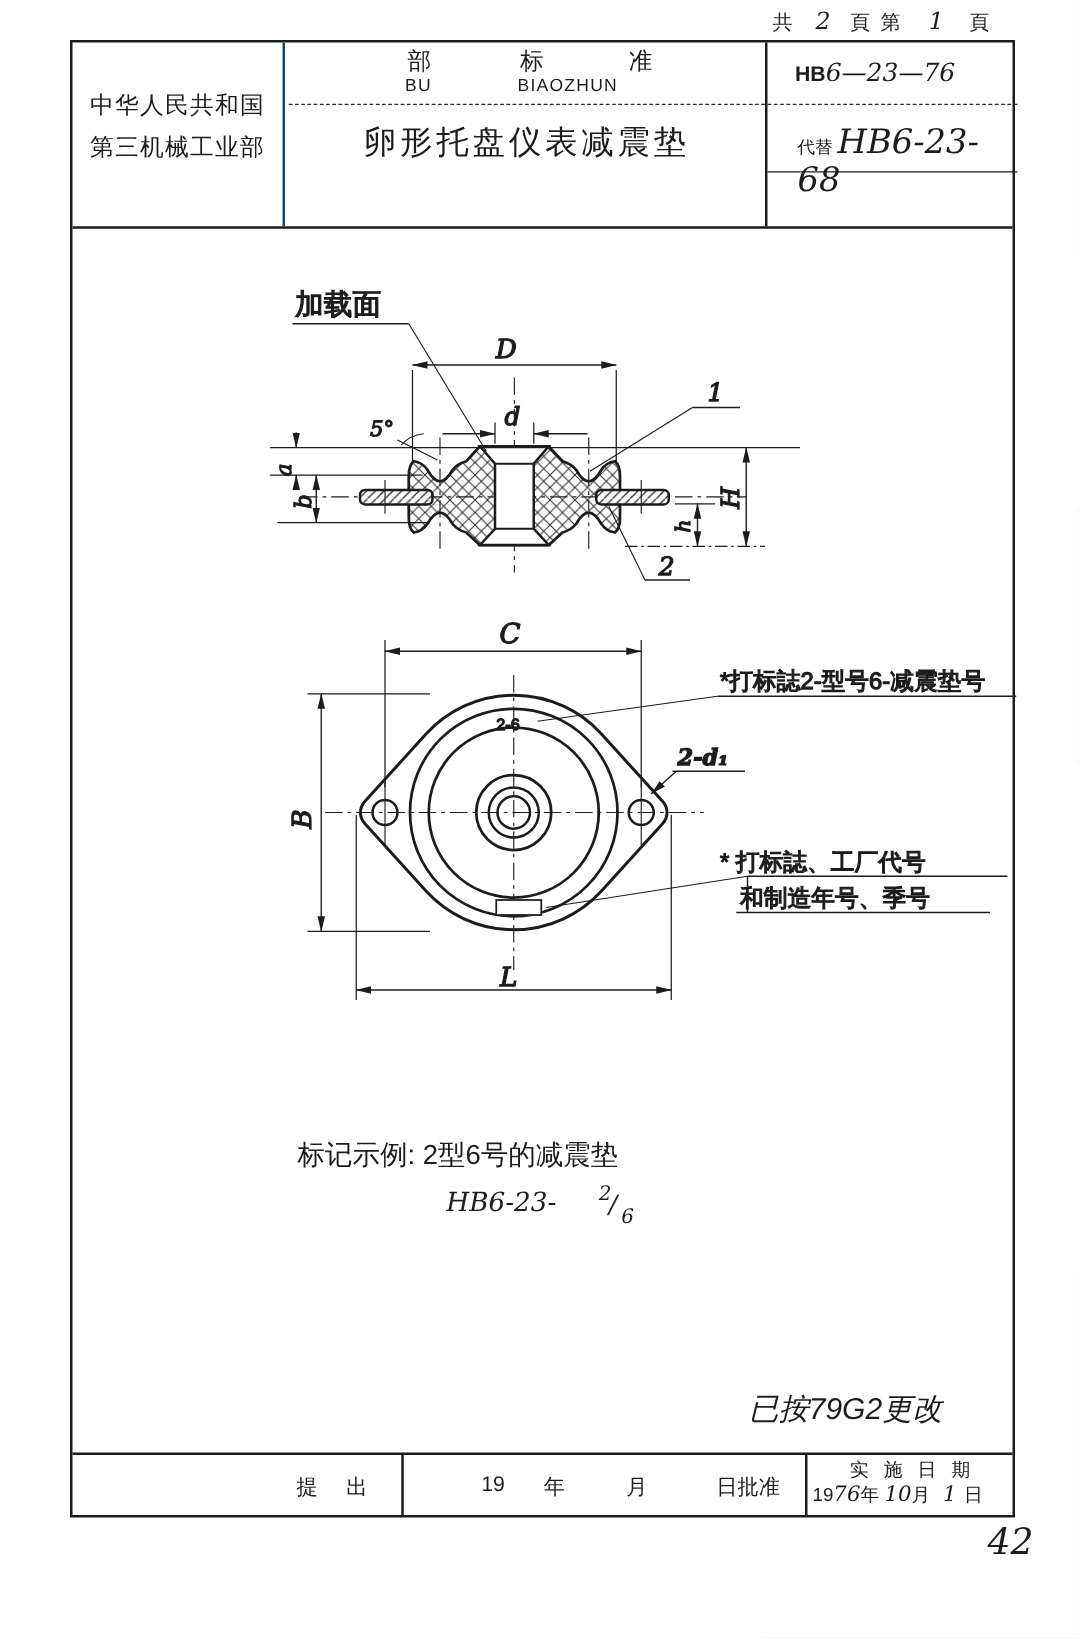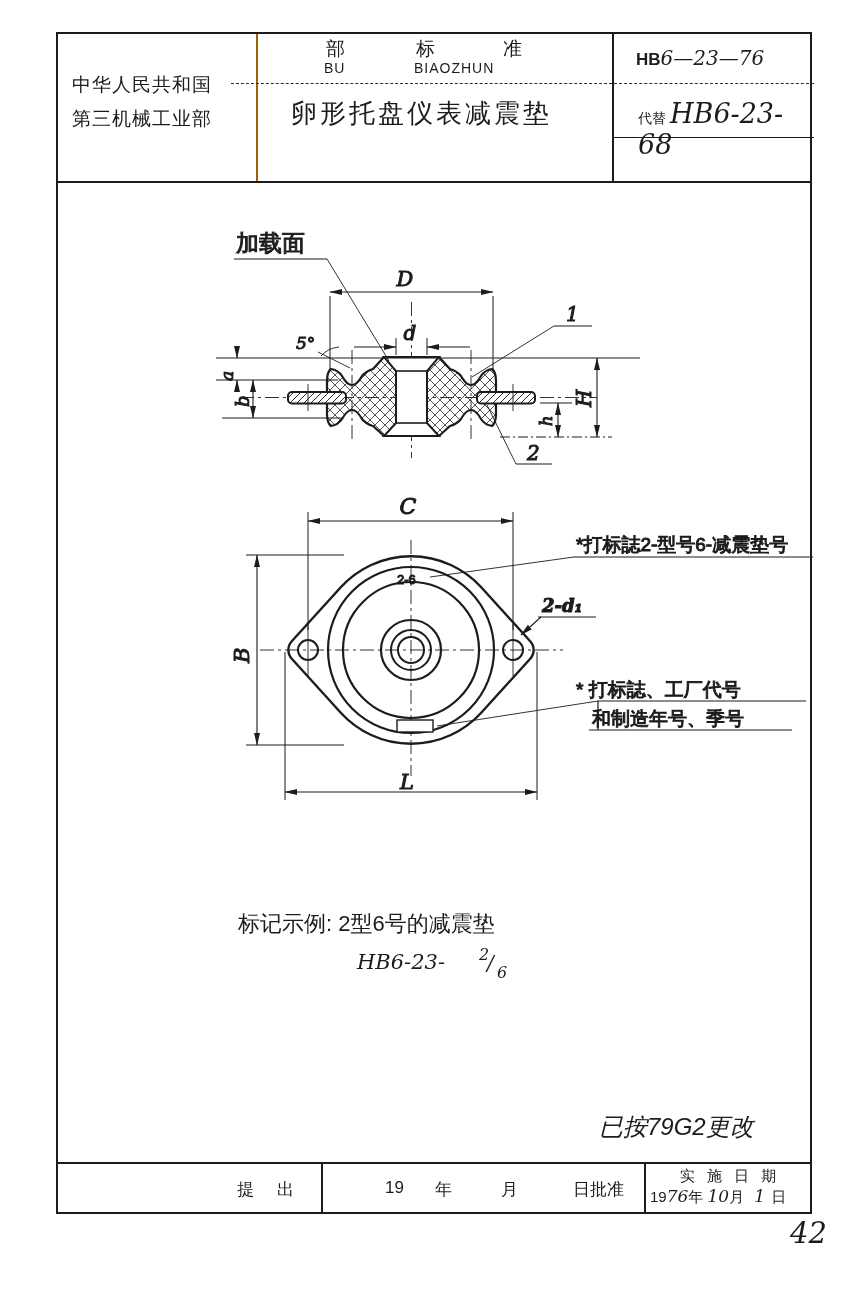--- a/index.html
+++ b/index.html
@@ -6,21 +6,21 @@
   .page{position:relative;width:863px;height:1310px;background:#ffffff;
         font-family:"Liberation Sans",sans-serif;color:#1c1c1c;overflow:hidden;}
   .abs{position:absolute;}
   .hand{font-family:"DejaVu Serif",serif;font-style:italic;}
   
   .sheetinfo{top:6px;left:618px;width:210px;font-size:16px;letter-spacing:1px;}
   .sheetinfo span{display:inline-block;}
   
   .frame{left:56px;top:32px;width:756px;height:1182px;border:2px solid #1c1c1c;box-sizing:border-box;}
   .header{position:absolute;left:0;top:0;width:100%;height:149px;border-bottom:2px solid #1c1c1c;box-sizing:border-box;}
-  .hcell-left{position:absolute;left:0;top:0;width:200px;height:100%;border-right:2px solid #a16207;box-sizing:border-box;}
+  .hcell-left{position:absolute;left:0;top:0;width:170px;height:100%;border-right:2px solid #0c4a6e;box-sizing:border-box;}
   .issuer{margin:34px 0 0 14px;font-size:19px;line-height:34px;letter-spacing:1px;}
   .hcell-mid{position:absolute;left:173px;top:0;width:383px;height:100%;border-right:2px solid #1c1c1c;box-sizing:border-box;}
   .std-row{position:absolute;left:0;top:0;width:100%;height:50px;border-bottom:1.5px dashed #2a2a2a;box-sizing:border-box;}
   .std-row .cn{position:absolute;top:2px;font-size:19px;}
   .std-row .py{position:absolute;top:26px;font-size:14px;letter-spacing:1px;}
   .doc-title{position:absolute;left:0;top:62px;width:100%;text-align:center;font-size:26px;letter-spacing:3px;}
   .hcell-right{position:absolute;left:556px;top:0;width:200px;height:100%;box-sizing:border-box;}
   .hr1{position:absolute;left:0;top:0;width:100%;height:50px;border-bottom:1.5px dashed #2a2a2a;box-sizing:border-box;
        padding:12px 0 0 22px;font-size:17px;}
   .hr1 .pre{font-weight:bold;font-size:17px;}
@@ -41,20 +41,28 @@
   .pagenum{left:790px;top:1216px;font-size:29px;}
   svg text{fill:#1c1c1c;}
   .cjk{font-family:"Liberation Sans",sans-serif;}
   .it{font-family:"DejaVu Serif",serif;font-style:italic;}
 </style>
 </head>
 <body>
 
 <div class="page">
 
+  <div class="abs sheetinfo">
+    <span>共</span>
+    <span class="hand" style="margin:0 9px 0 12px;font-size:19px;">2</span>
+    <span>頁</span>
+    <span style="margin-left:2px;">第</span>
+    <span class="hand" style="margin:0 14px 0 16px;font-size:19px;">1</span>
+    <span>頁</span>
+  </div>
 
   <div class="abs frame">
     <div class="header">
       <div class="hcell-left">
         <div class="issuer">
           <div>中华人民共和国</div>
           <div>第三机械工业部</div>
         </div>
       </div>
       <div class="hcell-mid">

